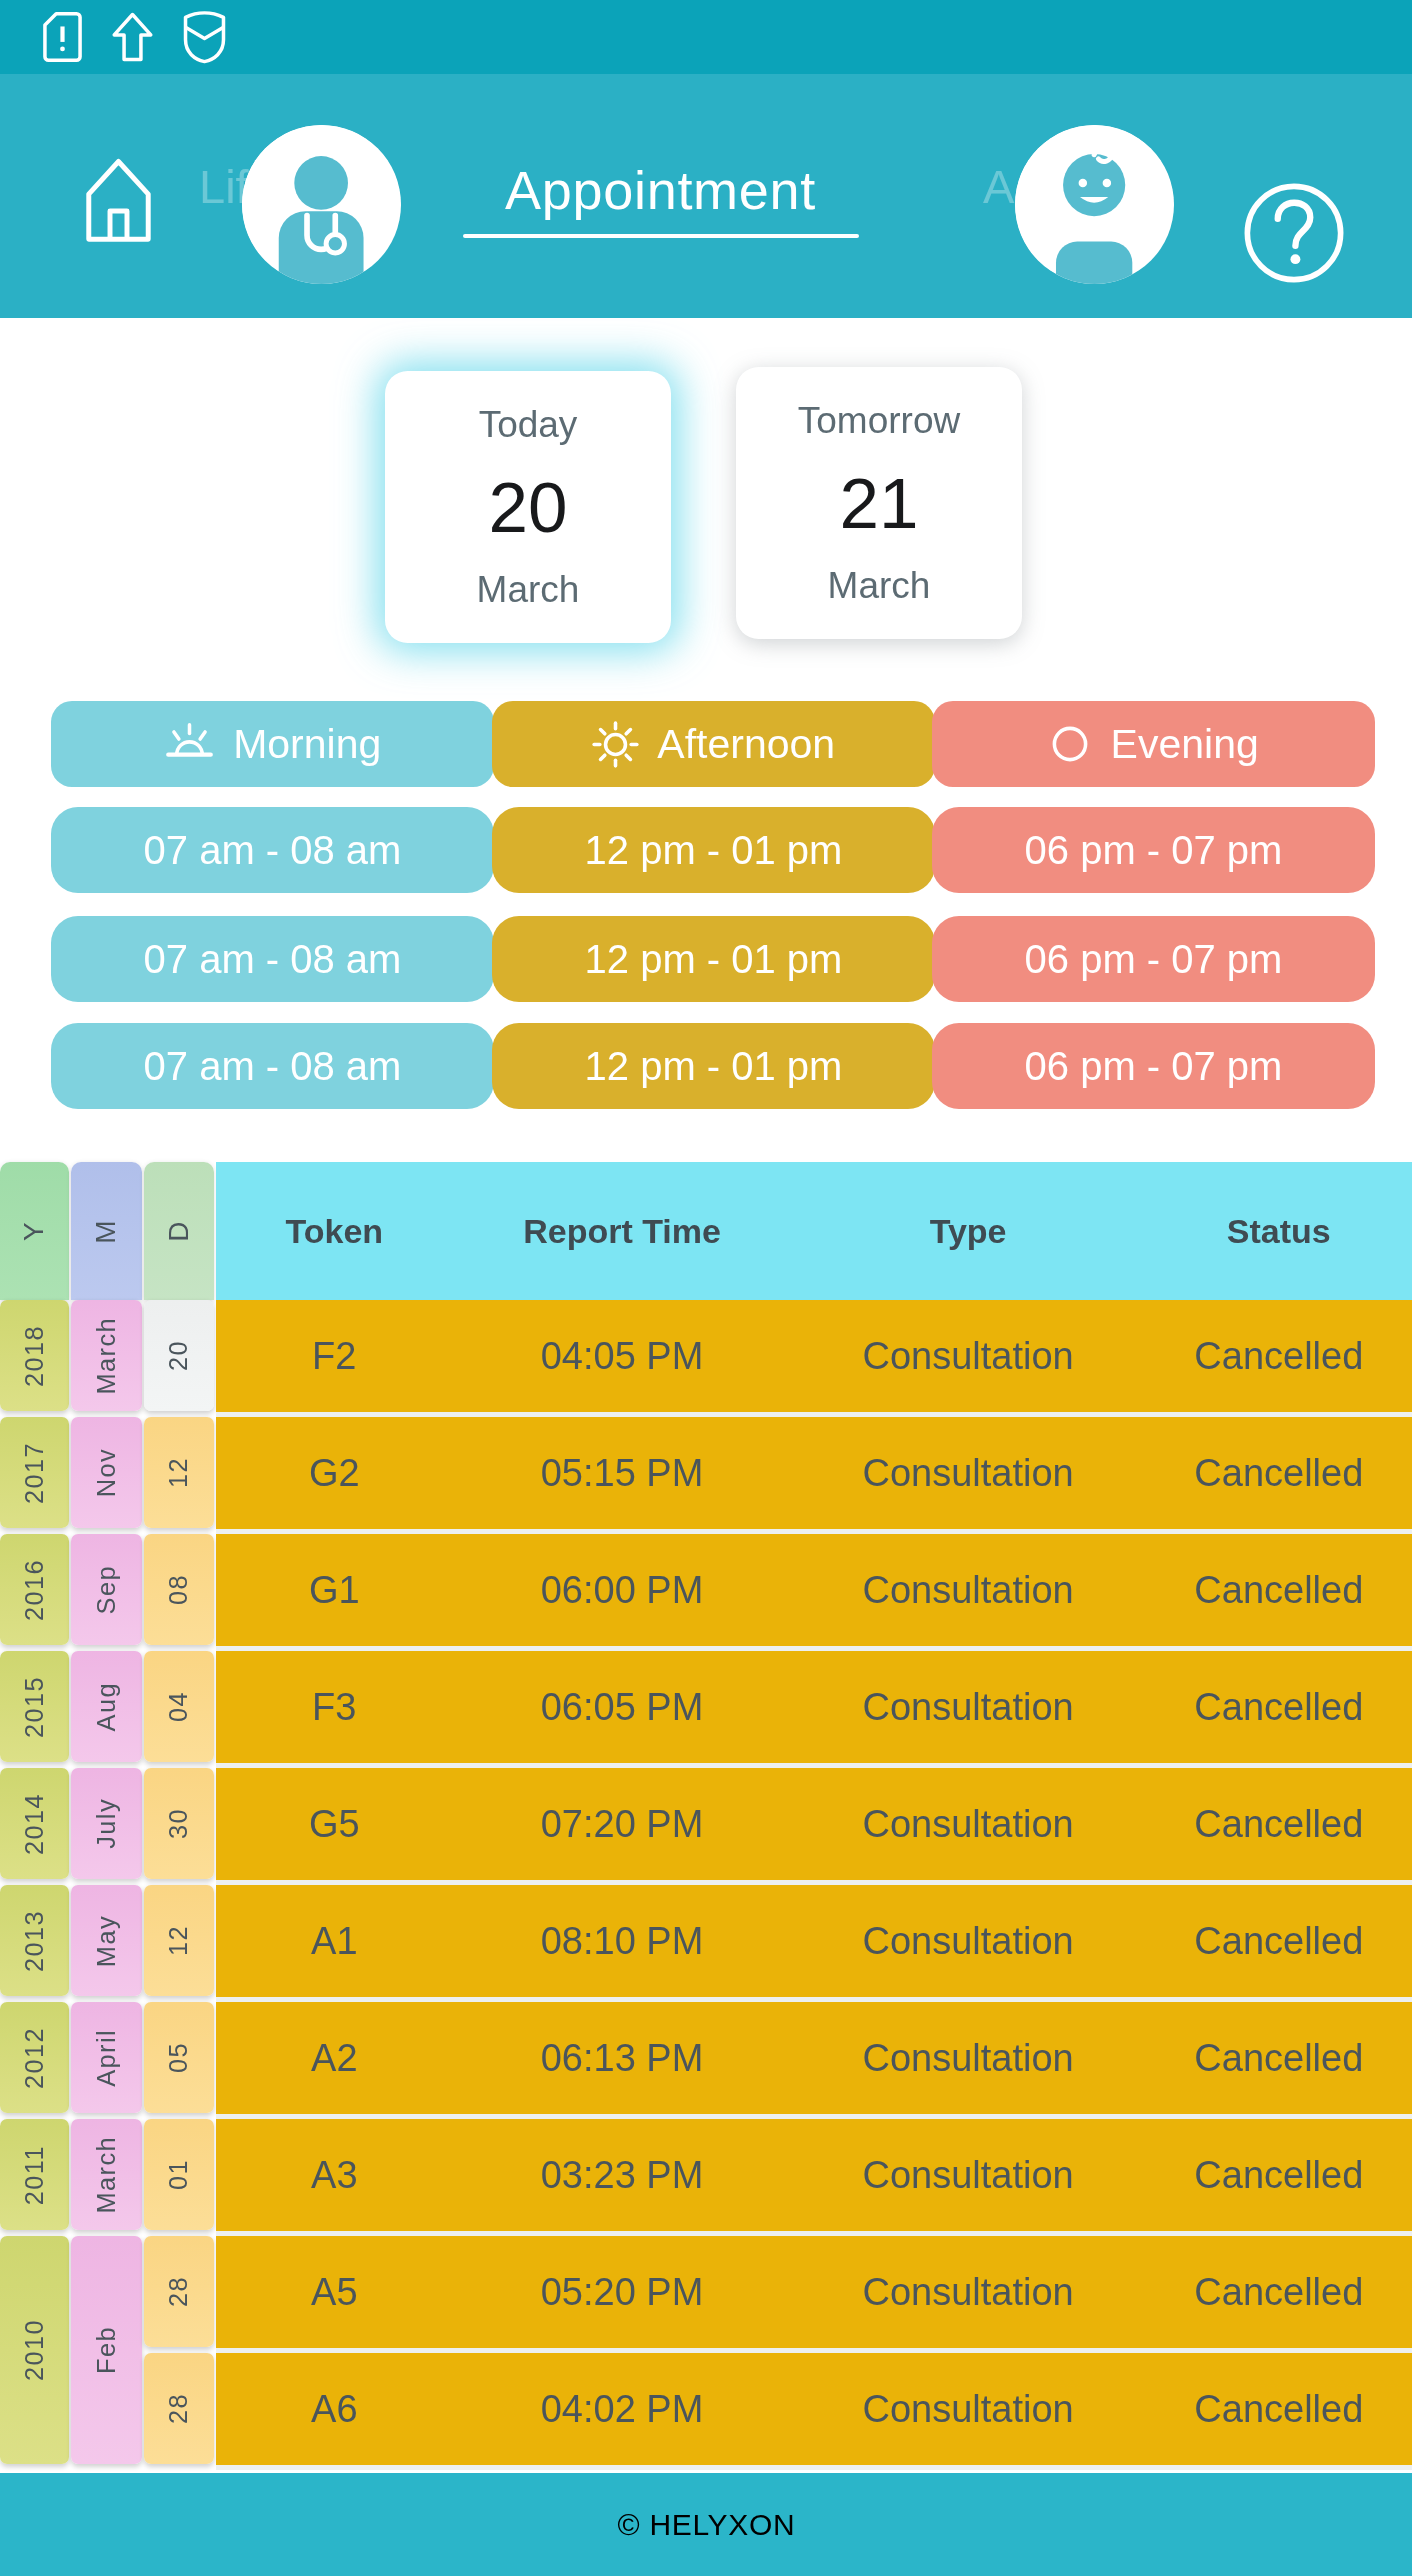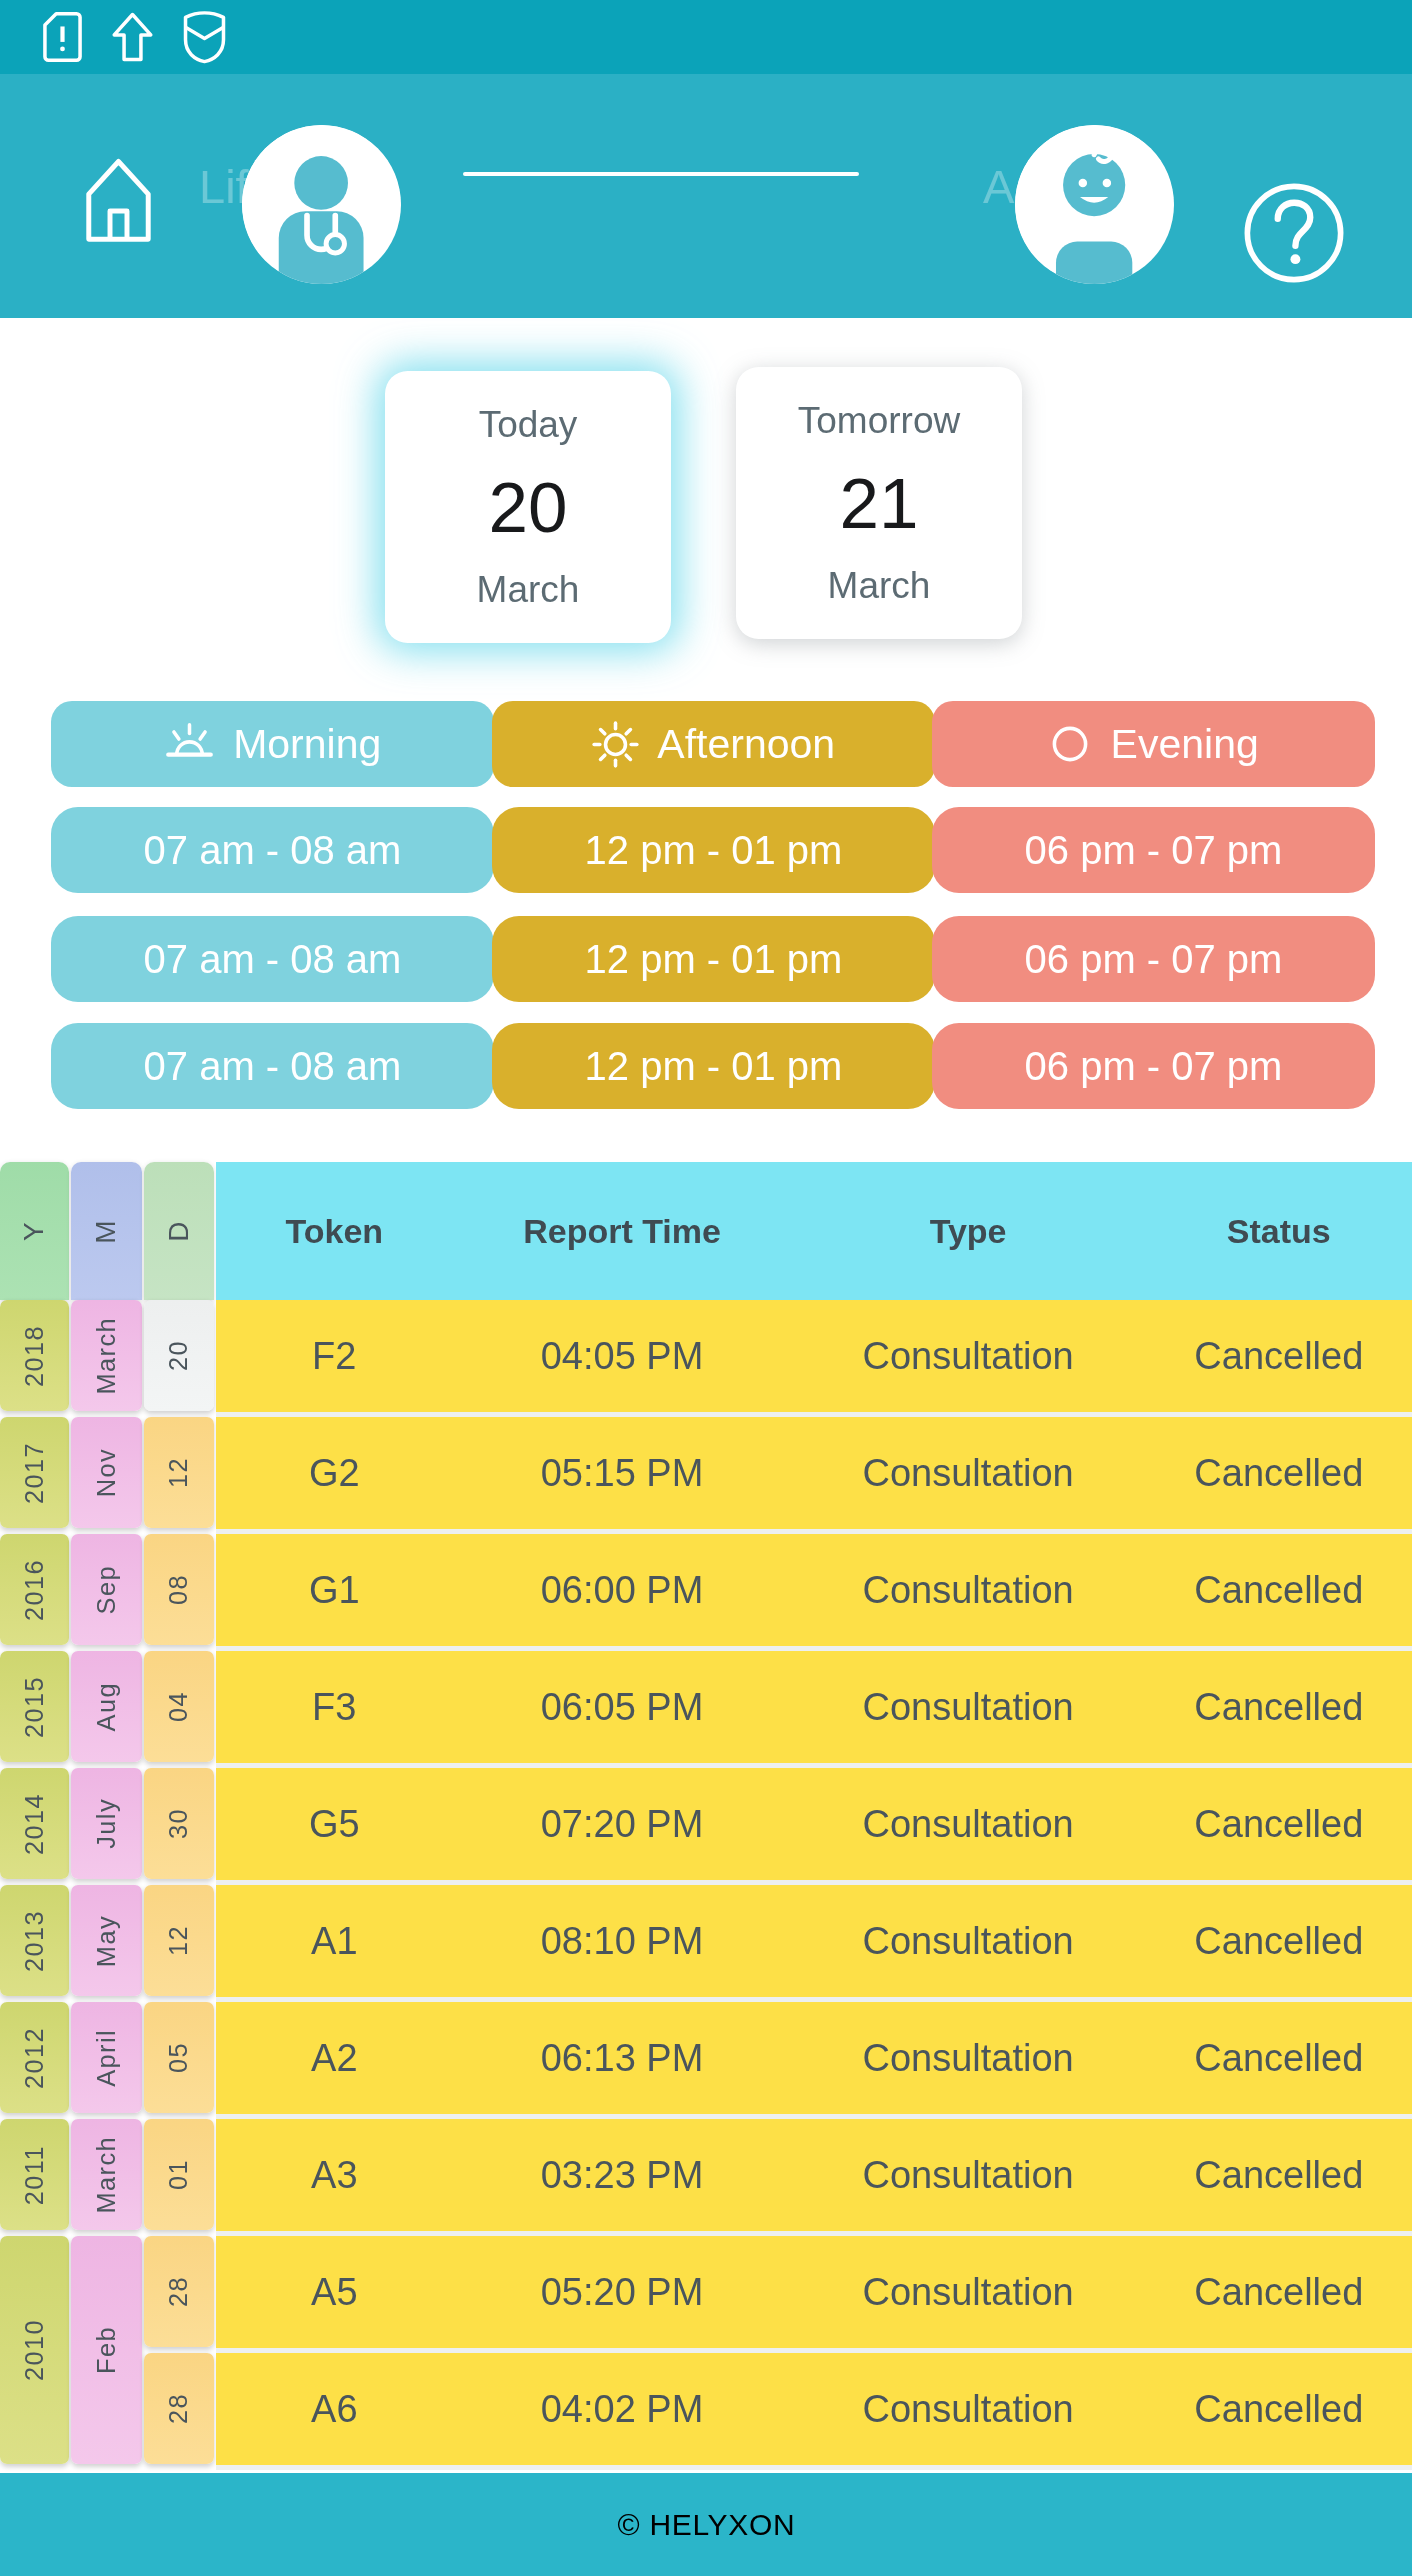--- a/index.html
+++ b/index.html
@@ -65,21 +65,21 @@
   .main-head{background:#7DE5F3;display:grid;grid-template-columns:335fr 480fr 500fr 380fr;align-items:center;}
   .main-head span{font-size:34px;font-weight:700;color:#3F4B52;text-align:center;}
   .side-cell{margin:0 2.1px 5.7px 0;border-radius:7px;display:flex;align-items:center;justify-content:center;
     box-shadow:0 2.1px 5.7px rgba(0,0,0,0.18);}
   .side-cell .vtext{font-size:25.4px;}
   .cell-y{background:linear-gradient(180deg,#CED66F,#DCE087);}
   .cell-m{background:linear-gradient(180deg,#EEB5E3,#F4C8EB);}
   .cell-d{background:linear-gradient(180deg,#FAD583,#FCDE97);}
   .cell-d.muted{background:linear-gradient(180deg,#EDEFEF,#F3F5F5);}
   .main-row{grid-column:4;display:grid;grid-template-columns:335fr 480fr 500fr 380fr;align-items:center;
-    background:#fde047;border-bottom:5.7px solid #EDF0F0;}
+    background:#eab308;border-bottom:5.7px solid #EDF0F0;}
   .main-row span{font-size:38px;color:#4A555C;text-align:center;}
 
   
   .footer{position:absolute;left:0;bottom:0;width:1413px;height:103px;background:#2BB5C9;
     display:flex;align-items:center;justify-content:center;}
   .footer span{color:#000000;font-size:30px;letter-spacing:0.7px;}
 
   svg{display:block;}
 </style>
 </head>
@@ -125,20 +125,21 @@
       <svg width="159" height="159" viewBox="0 0 225 225">
         <circle cx="112" cy="112" r="112" fill="#ffffff"></circle>
         <circle cx="112" cy="82" r="38" fill="#56BCCF"></circle>
         <path d="M52 225 V160 a38 38 0 0 1 38 -38 h44 a38 38 0 0 1 38 38 V225 Z" fill="#56BCCF"></path>
         <path d="M92 128 v28 a20 20 0 0 0 40 0 v-28" stroke="#fff" stroke-width="8" fill="none" stroke-linecap="round"></path>
         <circle cx="132" cy="168" r="13" stroke="#fff" stroke-width="7" fill="#56BCCF"></circle>
       </svg>
     </div>
 
     <div class="nav-title-wrap">
+      <div class="nav-title">Appointment</div>
       <div class="nav-underline"></div>
     </div>
 
     <div class="avatar avatar-baby">
       <svg width="159" height="159" viewBox="0 0 225 225">
         <circle cx="112" cy="112" r="112" fill="#ffffff"></circle>
         <circle cx="112" cy="85" r="44" fill="#56BCCF"></circle>
         <path d="M112 42 c6 -14 24 -12 24 0 c0 9 -12 13 -18 6" stroke="#fff" stroke-width="7" fill="none" stroke-linecap="round"></path>
         <circle cx="96" cy="82" r="6" fill="#fff"></circle>
         <circle cx="130" cy="82" r="6" fill="#fff"></circle>

